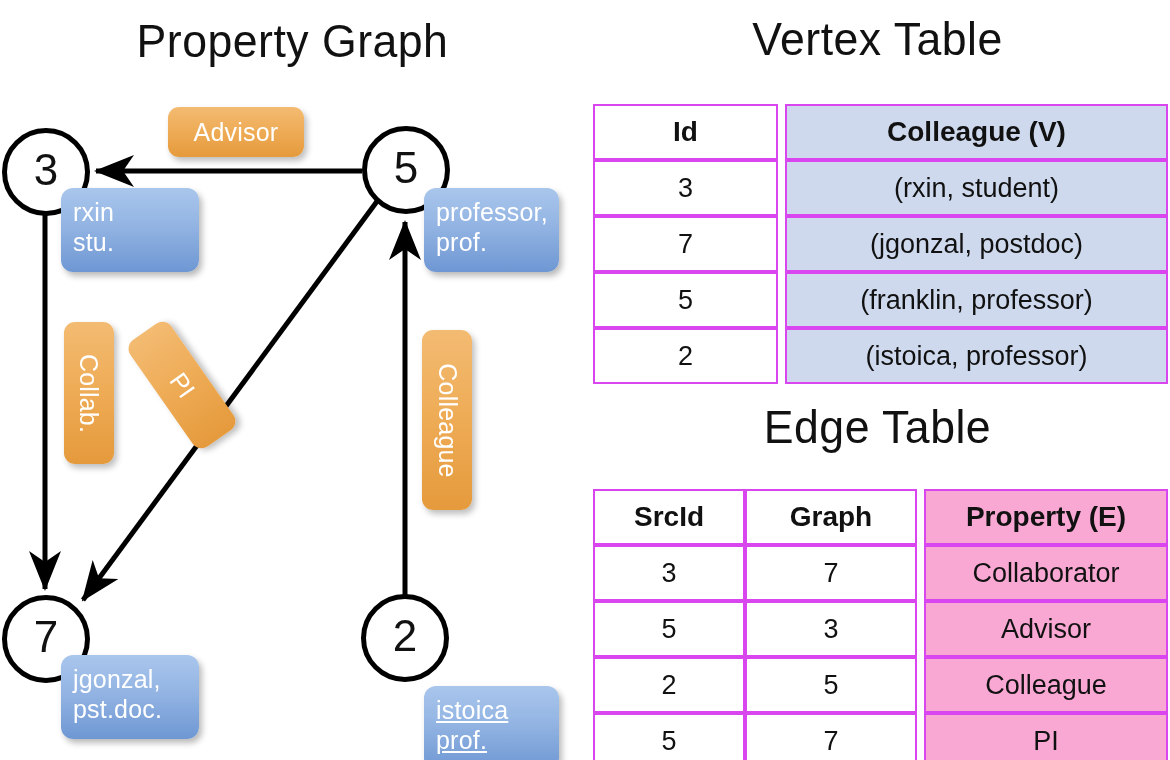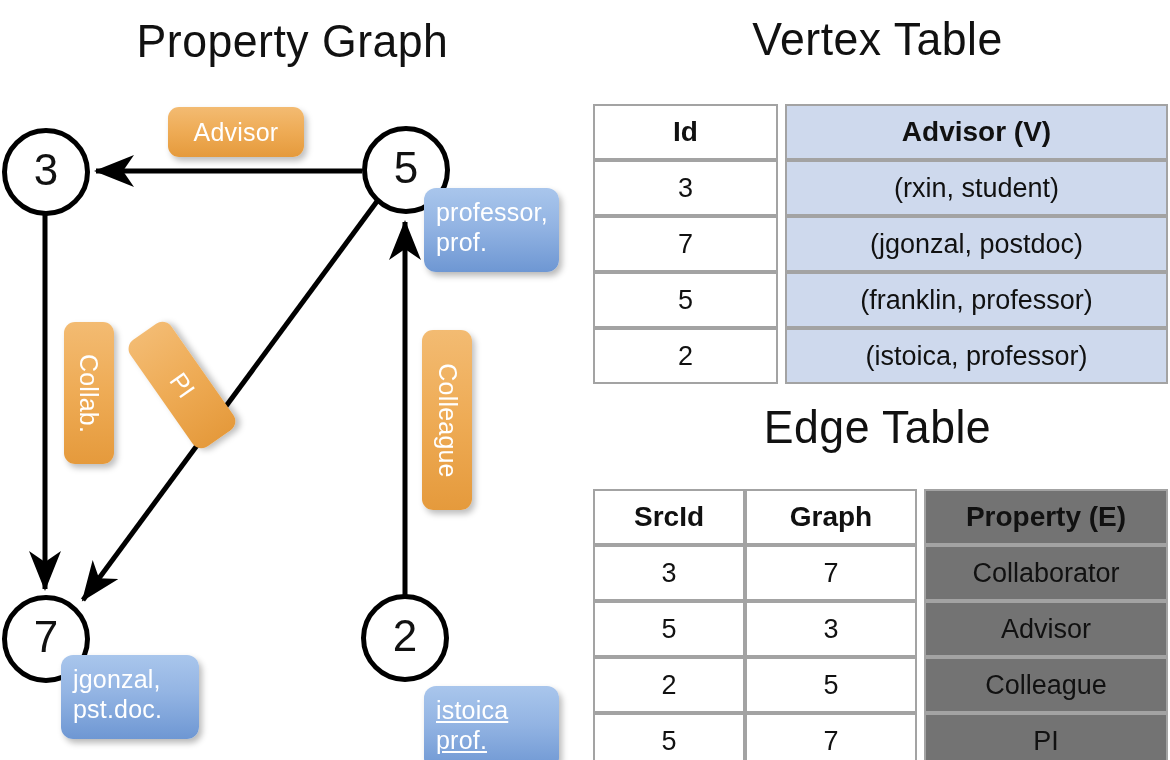--- a/index.html
+++ b/index.html
@@ -87,33 +87,33 @@
   }
 
   
   .tbl{
     position:absolute;
     border-collapse:separate;
     border-spacing:0;
     table-layout:fixed;
   }
   .tbl td{
-    border:2px solid #a3a3a3;
+    border:2px solid #d946ef;
     text-align:center;
     vertical-align:middle;
     font-weight:300;
     font-size:27px;
     color:#111;
     padding:0;
     height:52px;
     background:#fff;
   }
   .tbl td.hdr{font-weight:700;font-size:28px;}
   .tbl td.vprop{background:#ced9ed;}
-  .tbl td.eprop{background:#737373;}
+  .tbl td.eprop{background:#f9a8d4;}
   .gap-col{border:none !important;background:transparent !important;width:7px;padding:0;}
 
   #vertex-table{left:593px;top:104px;width:575px;}
   #edge-table{left:593px;top:489px;width:575px;}
 </style>
 </head>
 <body>
 
 <div id="root">
 
@@ -147,20 +147,24 @@
     <div class="node" style="left:362px;top:126px;">
       <span>5</span>
     </div>
     <div class="node" style="left:2px;top:595px;">
       <span>7</span>
     </div>
     <div class="node" style="left:361px;top:594px;">
       <span>2</span>
     </div>
 
+    <div class="propbox" style="left:61px;top:188px;width:138px;height:84px;">
+      <div>rxin</div>
+      <div>stu.</div>
+    </div>
 
     <div class="propbox" style="left:424px;top:188px;width:135px;height:84px;">
       <div>professor,</div>
       <div>prof.</div>
     </div>
 
     <div class="propbox" style="left:61px;top:655px;width:138px;height:84px;">
       <div>jgonzal,</div>
       <div>pst.doc.</div>
     </div>
@@ -190,21 +194,21 @@
   <table class="tbl" id="vertex-table">
     <colgroup>
       <col style="width:185px;">
       <col style="width:7px;">
       <col style="width:383px;">
     </colgroup>
     <tbody>
       <tr>
         <td class="hdr">Id</td>
         <td class="gap-col"></td>
-        <td class="hdr vprop">Advisor (V)</td>
+        <td class="hdr vprop">Colleague (V)</td>
       </tr>
       <tr>
         <td>3</td>
         <td class="gap-col"></td>
         <td class="vprop">(rxin, student)</td>
       </tr>
       <tr>
         <td>7</td>
         <td class="gap-col"></td>
         <td class="vprop">(jgonzal, postdoc)</td>

